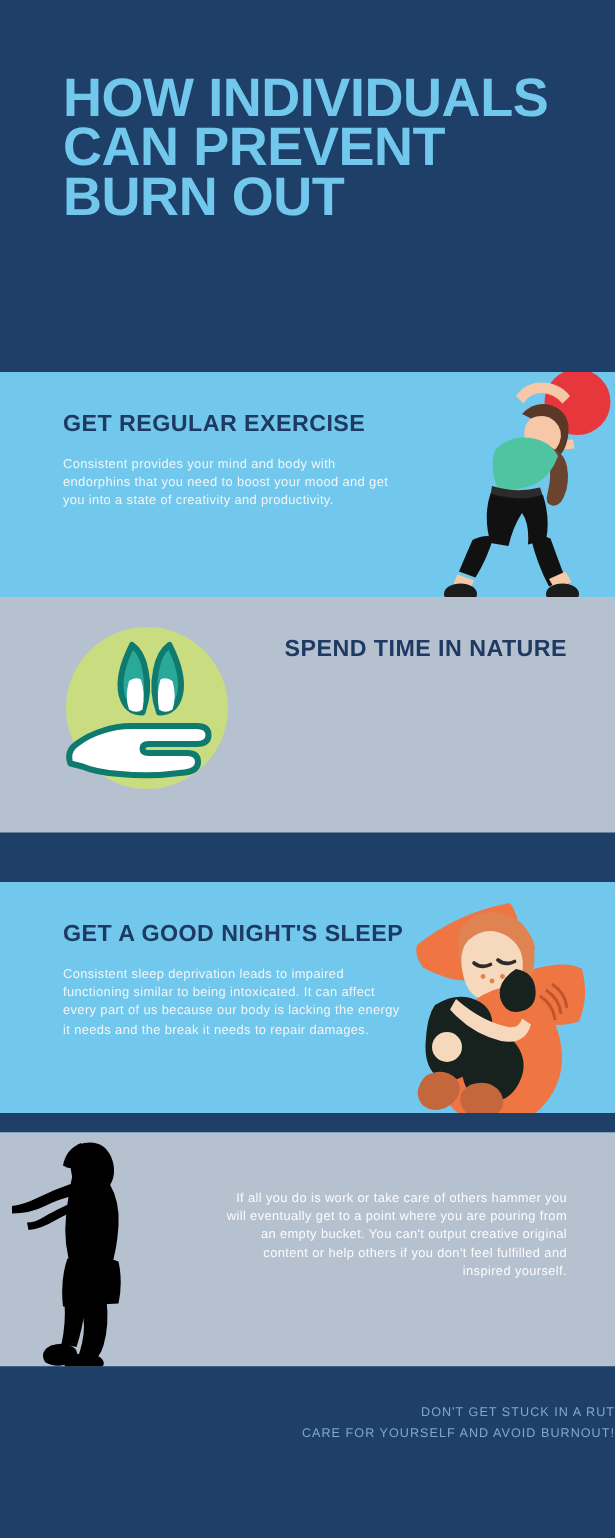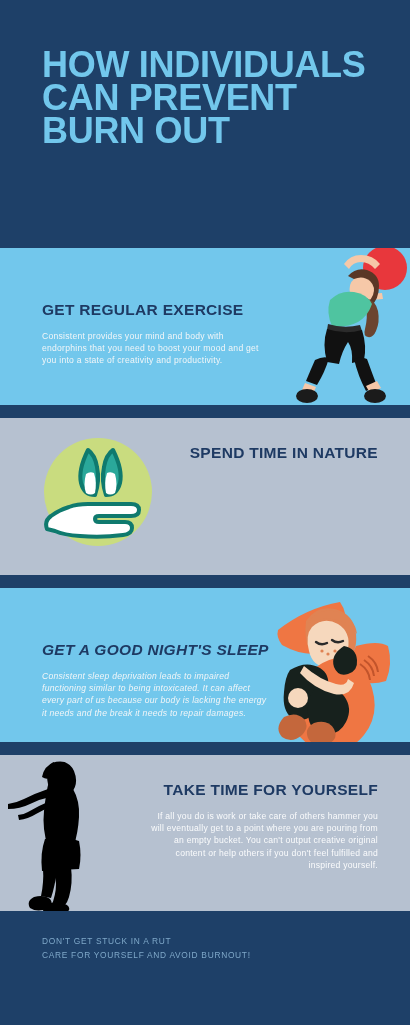--- a/index.html
+++ b/index.html
@@ -60,21 +60,21 @@
     overflow: hidden;
   }
   .section.blue  { background: #72c7ec; }
   .section.gray  { background: #b6c1d0; }
 
   .sec-text {
     position: absolute;
     top: 26px;
     width: 228px;
   }
-  .sec-text.left  { left: 42px;  text-align: left; margin-top: 27px; }
+  .sec-text.left  { left: 42px;  text-align: left; }
   .sec-text.right { right: 32px; text-align: right; }
 
   .sec-heading {
     color: #1e3a63;
     font-size: 15.5px;
     line-height: 18px;
     font-weight: bold;
     letter-spacing: 0.3px;
     text-transform: uppercase;
   }
@@ -101,20 +101,21 @@
     width: 410px;
     background: #1e4068;
     padding: 23px 0 0 42px;
   }
   .footer-line {
     color: #7fa8c9;
     font-size: 8.4px;
     line-height: 14px;
     letter-spacing: 0.7px;
     text-transform: uppercase;
+    text-align: right;
   }
 </style>
 </head>
 <body>
 
 <div class="infographic">
 
   <div class="header">
     <div class="header-title">HOW INDIVIDUALS CAN PREVENT BURN OUT</div>
   </div>
@@ -153,21 +154,21 @@
         <path d="M70 140 l11 -5 l4 7 l-11 5 z" fill="#f6c8a8"></path>
 
         <ellipse cx="11" cy="150" rx="11" ry="7" fill="#1b1b1b"></ellipse>
         <ellipse cx="79" cy="150" rx="11" ry="7" fill="#1b1b1b"></ellipse>
       </svg>
     </div>
   </div>
 
   <div class="divider" style="top:405px;height:13px;"></div>
 
-  <div class="section gray" style="top:418px;height:157px;">
+  <div class="section gray" style="top:398px;height:157px;">
     <div class="sec-text right">
       <div class="sec-heading">SPEND TIME IN NATURE</div>
     </div>
     <div class="art" style="left:33px;top:12px;">
       <svg width="130" height="130" viewBox="0 0 130 130">
         <circle cx="65" cy="62" r="54" fill="#c9dc7f"></circle>
 
         <path d="M55 20 q-10 20 -7 33 q3 12 14 12 q5 -14 2 -28 q-2 -12 -9 -17 z" fill="#2aa89a" stroke="#0f7a6e" stroke-width="4" stroke-linejoin="round"></path>
         <path d="M53 44 q-3 11 0 19 q5 3 9 0 q2 -11 -1 -20 q-4 -2 -8 1 z" fill="#ffffff"></path>
 
@@ -175,21 +176,21 @@
         <path d="M82 44 q3 11 0 19 q-5 3 -9 0 q-2 -11 1 -20 q4 -2 8 1 z" fill="#ffffff"></path>
 
         <path d="M14 99 q-3 -8 4 -13 q8 -6 18 -9 q8 -3 19 -3 l43 0 q8 0 8 6 q0 6 -8 6 l-32 0
                  q-4 0 -4 3 q0 3 4 3 l26 0 q7 0 7 6 q0 6 -9 7 q-22 3 -43 1 q-16 -1 -25 -5 z" fill="#ffffff" stroke="#0f7a6e" stroke-width="4" stroke-linejoin="round"></path>
       </svg>
     </div>
   </div>
 
   <div class="divider" style="top:575px;height:13px;"></div>
 
-  <div class="section blue" style="top:588px;height:190px;font-style:italic;">
+  <div class="section blue" style="top:588px;height:190px;">
     <div class="sec-text left">
       <div class="sec-heading">GET A GOOD NIGHT'S SLEEP</div>
       <div class="sec-body">Consistent sleep deprivation leads to impaired functioning similar to being intoxicated. It can affect every part of us because our body is lacking the energy it needs and the break it needs to repair damages.</div>
     </div>
     <div class="art" style="left:266px;top:6px;">
       <svg width="144" height="148" viewBox="0 0 144 148">
 
         <path d="M12 36 q28 -22 62 -28 q8 11 5 27 q-3 16 -16 22 q-22 8 -47 -6 q-6 -8 -4 -15 z" fill="#ef7643"></path>
 
         <path d="M90 52 q22 -6 32 0 q5 18 -2 35 q-20 6 -34 -4 q-4 -17 4 -31 z" fill="#ef7643"></path>
@@ -223,21 +224,20 @@
         <path d="M18 123 q12 -6 20 2 q6 8 -2 16 q-10 9 -20 2 q-8 -9 2 -20 z" fill="#c4673c"></path>
         <path d="M48 129 q14 -4 20 6 q5 10 -6 15 q-14 5 -20 -6 q-4 -10 6 -15 z" fill="#c4673c"></path>
       </svg>
     </div>
   </div>
 
   <div class="divider" style="top:742px;height:13px;"></div>
 
   <div class="section gray" style="top:755px;height:156px;">
     <div class="sec-text right">
-      <div class="sec-heading">TAKE TIME FOR YOURSELF</div>
       <div class="sec-body">If all you do is work or take care of others hammer you will eventually get to a point where you are pouring from an empty bucket. You can't output creative original content or help others if you don't feel fulfilled and inspired yourself.</div>
     </div>
     <div class="art" style="left:2px;top:2px;">
       <svg width="110" height="162" viewBox="0 0 110 162">
         <g fill="#000000">
 
           <path d="M50 6 q16 -5 22 8 q5 12 -2 21 q-4 6 -11 5 q-10 -2 -13 -13 q-3 -13 4 -21 z"></path>
           <path d="M40 20 q2 -11 12 -15 q3 8 -2 14 q-4 5 -10 1 z"></path>
 
           <path d="M46 32 q-12 4 -24 10 q-8 4 -16 5 l0 5 q12 0 22 -5 q10 -5 20 -7 z"></path>

